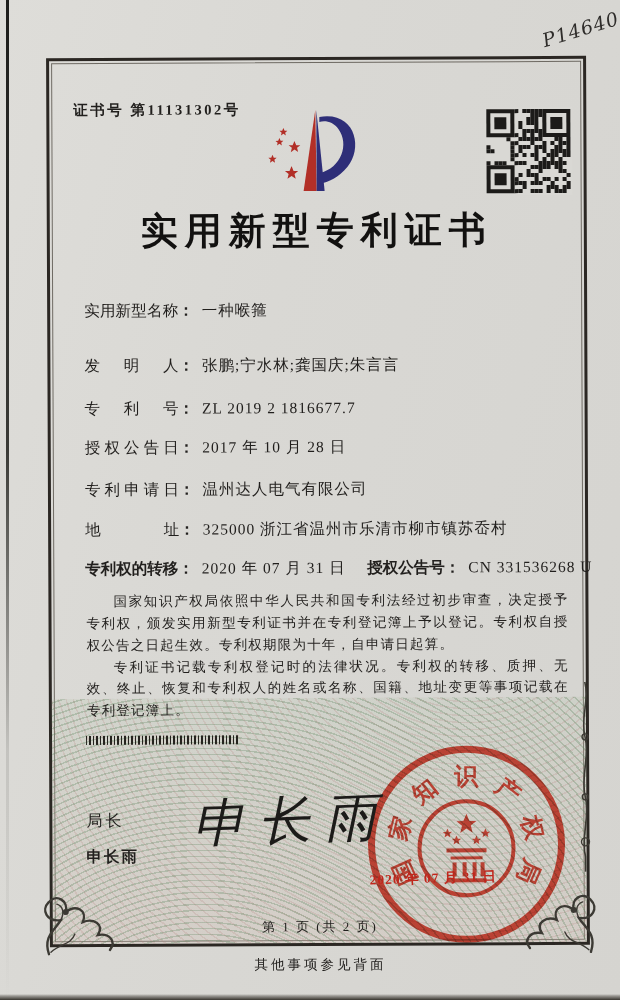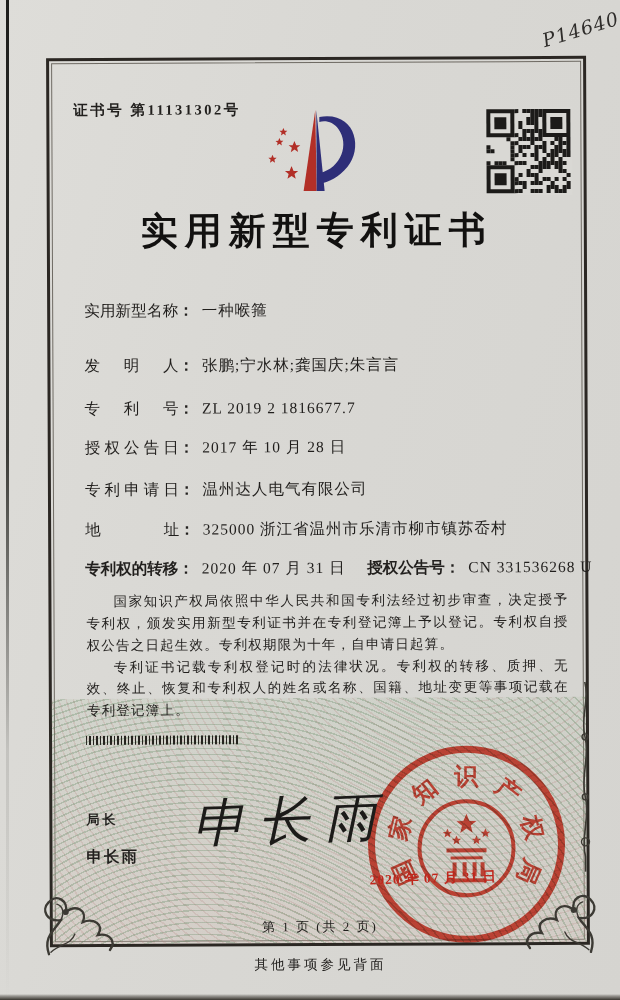--- a/index.html
+++ b/index.html
@@ -33,21 +33,21 @@
   .fvalue{letter-spacing:1px;}
   .grant-second{position:absolute;left:282px;top:0;white-space:nowrap;}
   .paras{position:absolute;left:35px;right:17px;top:530px;font-size:13.5px;line-height:1.62;
     letter-spacing:1.2px;text-align:justify;}
   .paras p{margin:0;text-indent:2em;}
   .barcode{position:absolute;left:34px;top:675px;width:153px;height:9px;
     background:repeating-linear-gradient(90deg,#26241f 0 1px,rgba(0,0,0,0) 1px 3px,#26241f 3px 5px,rgba(0,0,0,0) 5px 7px);}
   .seal{position:absolute;left:314px;top:685px;width:200px;height:200px;opacity:.93;mix-blend-mode:multiply;}
   .seal-date{position:absolute;left:317px;top:810px;font-size:13.5px;font-weight:bold;
     color:#c0261c;letter-spacing:1px;transform:rotate(-1.5deg);white-space:nowrap;}
-  .director-title{position:absolute;left:34px;top:750px;font-size:13px;font-weight:bold;letter-spacing:3px;}
+  .director-title{position:absolute;left:34px;top:750px;font-size:16px;font-weight:normal;letter-spacing:3px;}
   .director-name{position:absolute;left:34px;top:786px;font-size:15.5px;font-weight:bold;letter-spacing:2px;}
   .autograph{position:absolute;left:140px;top:726px;font-size:52px;font-style:italic;
     font-family:"DejaVu Serif",serif;color:#1c1b19;letter-spacing:14px;transform:rotate(-2deg);white-space:nowrap;}
   .page-ind{position:absolute;left:0;right:0;top:858px;text-align:center;font-size:13px;letter-spacing:2px;}
   .reverse-note{position:absolute;left:0;right:0;top:956px;text-align:center;font-size:13.5px;
     letter-spacing:3px;color:#23211f;padding-left:21px;}
   .flourish{position:absolute;pointer-events:none;}
   .flourish.bl{left:-14px;bottom:-12px;}
   .flourish.br{right:-14px;bottom:-12px;transform:scaleX(-1);}
   .flourish.rside{right:-8px;bottom:70px;}

